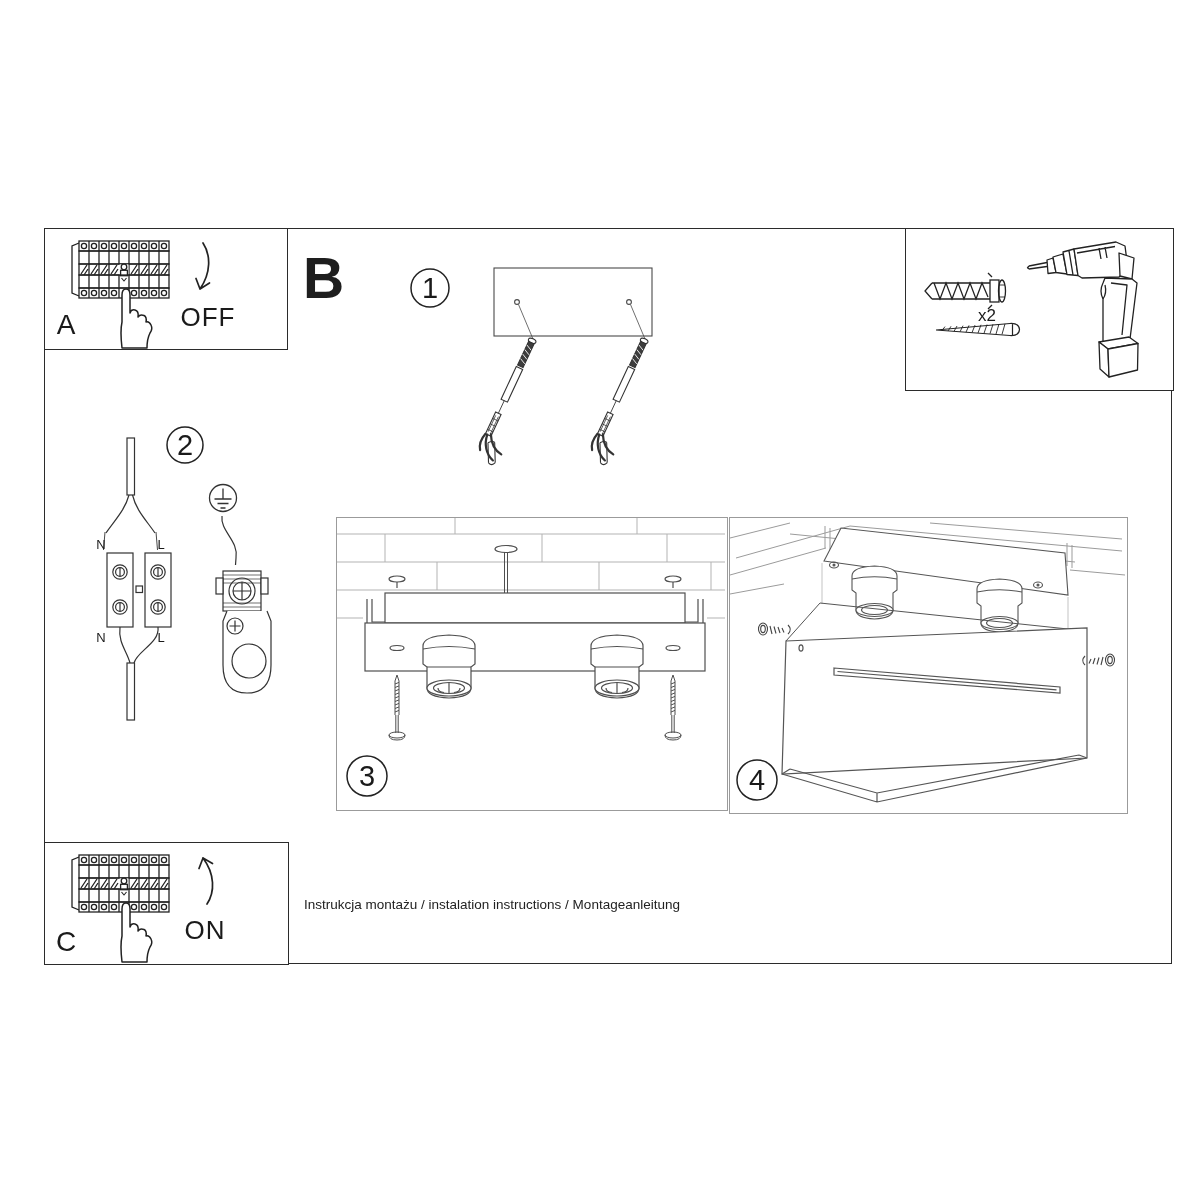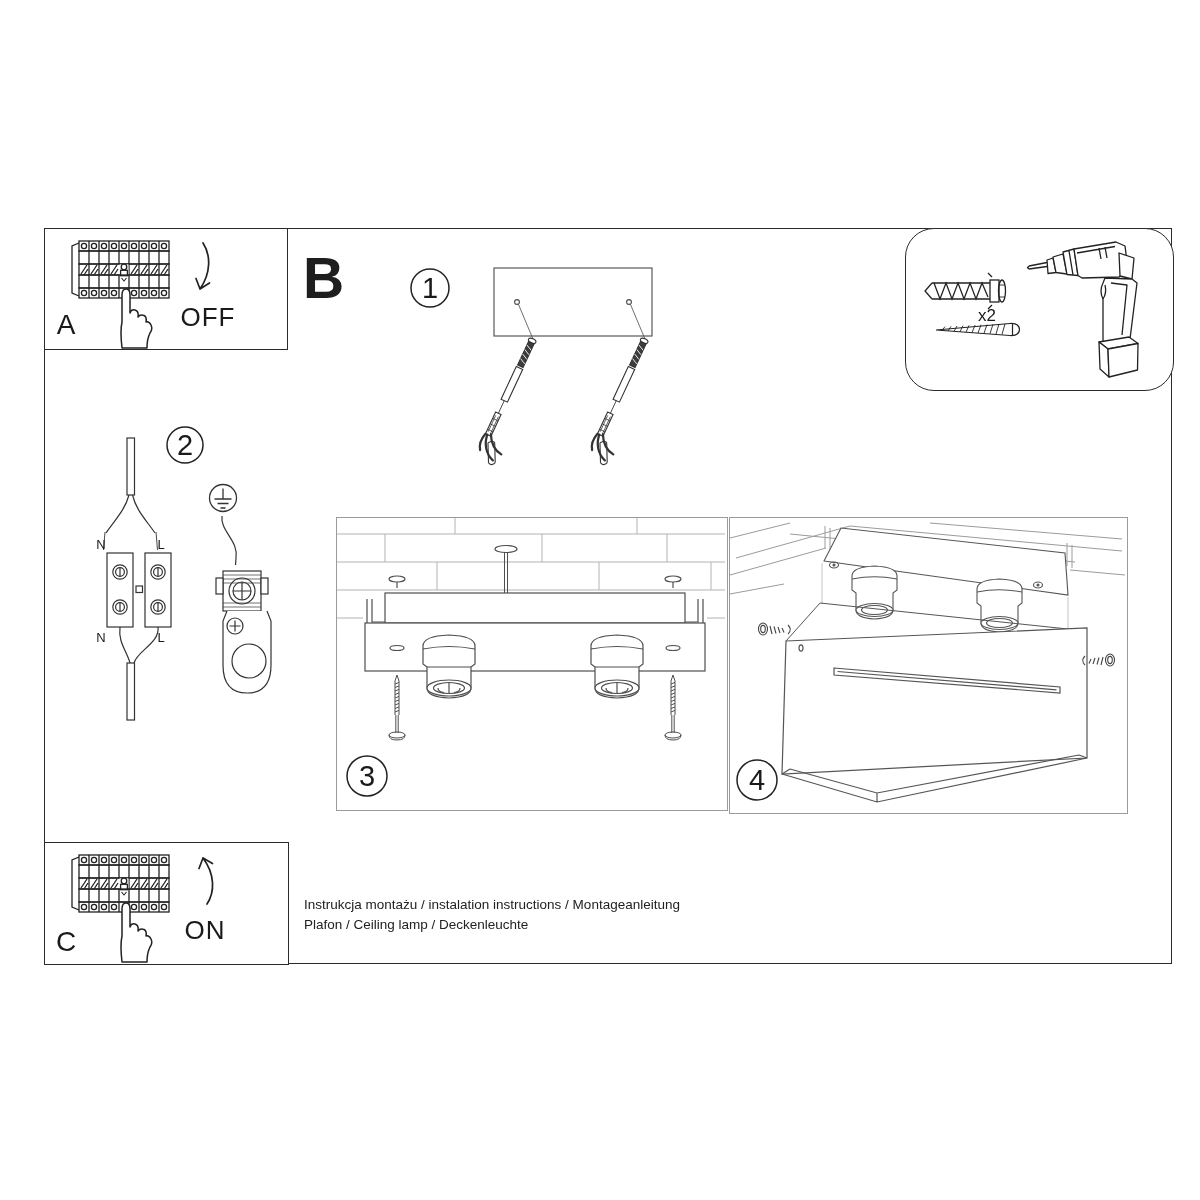--- a/index.html
+++ b/index.html
@@ -3,21 +3,21 @@
 <meta charset="utf-8">
 <style>
   html,body{margin:0;padding:0;background:#fff;}
   .page{position:relative;width:1200px;height:1200px;background:#fff;
         font-family:"Liberation Sans",sans-serif;color:#1e1e1e;overflow:hidden;}
   .abs{position:absolute;}
   .main-frame{left:44px;top:228px;width:1126px;height:734px;border:1.6px solid #2b2b2b;background:#fff;}
   .panel{background:#fff;border:1.6px solid #2b2b2b;}
   .panel-a{left:44px;top:228px;width:242px;height:120px;}
   .panel-c{left:44px;top:842px;width:243px;height:121px;}
-  .tools-box{left:905px;top:228px;width:267px;height:161px;border-radius:29px;}
+  .tools-box{left:905px;top:228px;width:267px;height:161px;}
   .section-label{left:303px;top:250px;font-size:57px;font-weight:bold;line-height:1;}
   .step-box{background:#fff;border:1px solid #9b9b9b;}
   .step3-box{left:336px;top:517px;width:390px;height:292px;}
   .step4-box{left:729px;top:517px;width:397px;height:295px;}
   .footer{left:304px;top:895px;font-size:13.5px;line-height:19.5px;color:#222;}
   svg{display:block;}
   svg text{font-family:"Liberation Sans",sans-serif;fill:#1a1a1a;}
   .num{font-size:29px;}
   .small-lbl{font-size:13px;}
   .big-lbl{font-size:28px;}
@@ -336,16 +336,15 @@
       </g>
       <g>
         <circle cx="27" cy="262" r="20" fill="none" stroke="#222" stroke-width="1.5"></circle>
         <text class="num" x="27" y="272" text-anchor="middle">4</text>
       </g>
     </svg>
   </div>
 
   <div class="abs footer">
     <div>Instrukcja montażu / instalation instructions / Montageanleitung</div>
-    <div>Plafon / Ceiling lamp / Deckenleuchte</div>
   </div>
 
 </div>
 
 </body></html>

